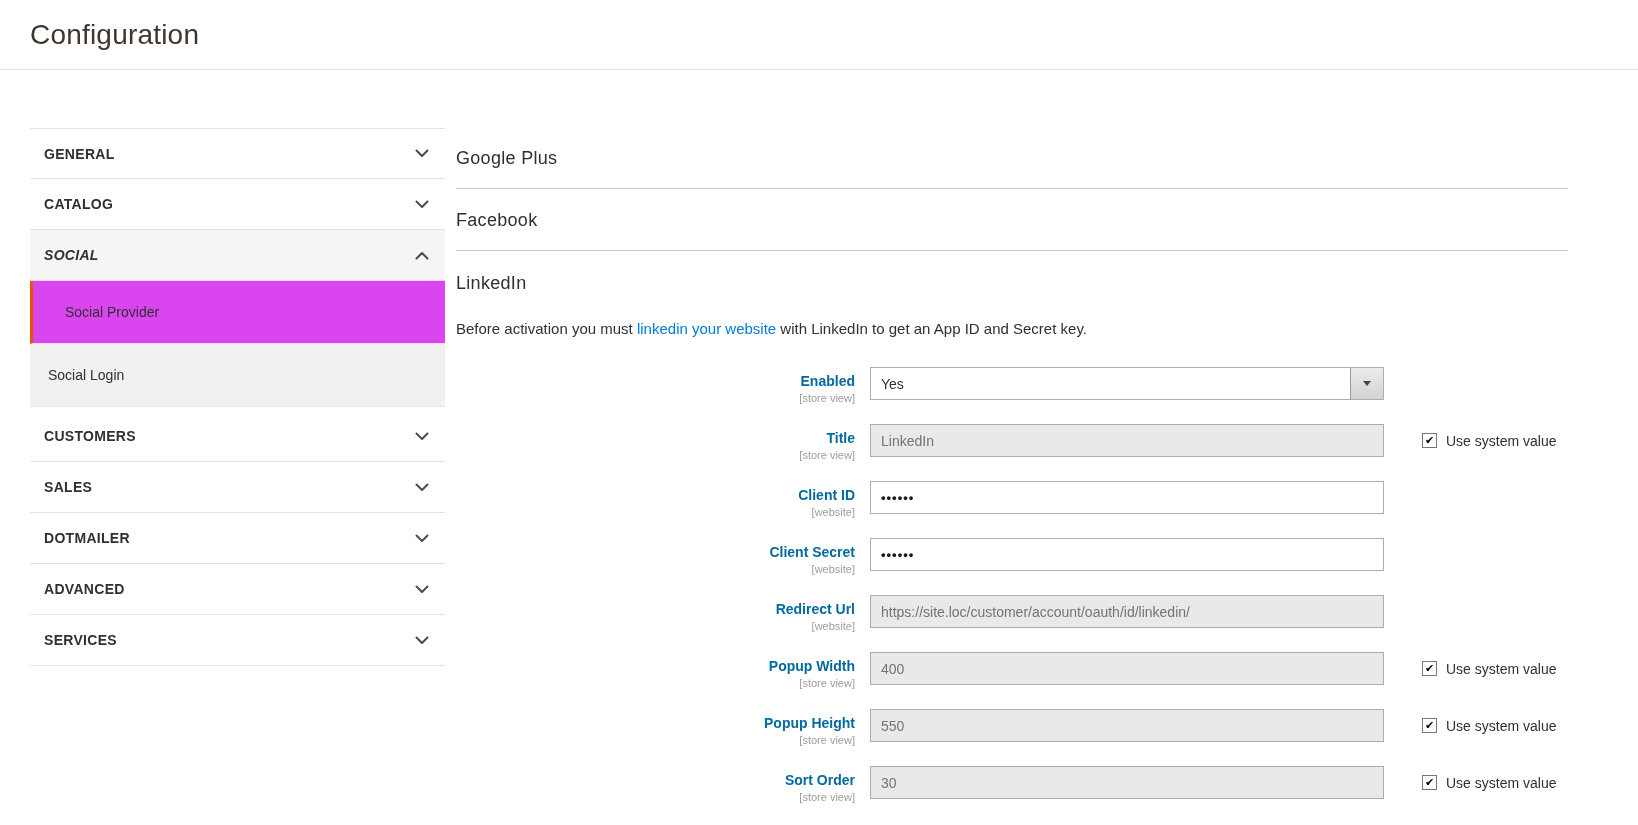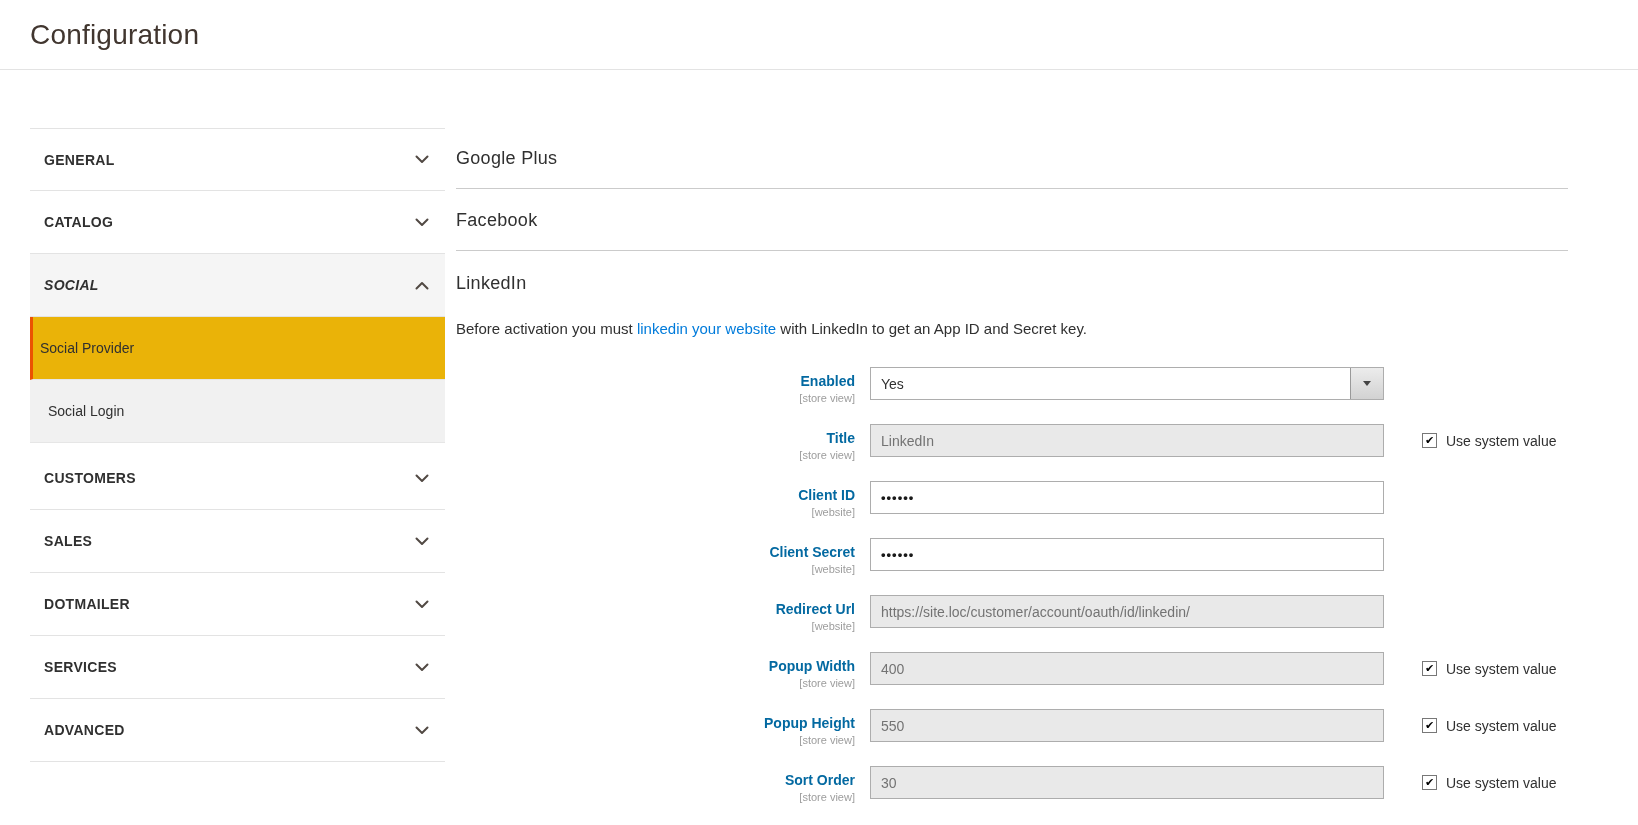--- a/index.html
+++ b/index.html
@@ -10,36 +10,36 @@
   }
   .page-header { height: 70px; border-bottom: 1px solid #e3e3e3; display: flex; align-items: center; padding: 0 30px; }
   .page-title { font-size: 28px; font-weight: 400; color: #41362f; letter-spacing: .2px; }
 
   .content { display: flex; padding-top: 58px; align-items: flex-start; }
 
   
   .sidebar { width: 415px; margin-left: 30px; flex: none; }
   .nav-section {
     display: flex; align-items: center; justify-content: space-between;
-    height: 63px; padding: 0 16px 0 14px; border-bottom: 1px solid #e3e3e3;
+    height: 51px; padding: 0 16px 0 14px; border-bottom: 1px solid #e3e3e3;
     cursor: pointer; background: #fff;
   }
   .sidebar > .nav-section:first-child { border-top: 1px solid #e3e3e3; }
   .nav-section.expanded { background: #f5f5f5; font-style: italic; }
   .nav-label { font-size: 14px; font-weight: 700; color: #303030; letter-spacing: .3px; }
   .chev { display: flex; align-items: center; }
   .chev svg { display: block; }
   .chev.up svg { transform: rotate(180deg); }
   .nav-subitems { margin-bottom: 4px; }
   .nav-subitem {
     display: flex; align-items: center; height: 63px; padding-left: 18px;
     font-size: 14px; color: #303030; background: #f1f1f1;
     border-bottom: 1px solid #e6e6e6; cursor: pointer;
   }
-  .nav-subitem.active { background: #eab308; border-left: 3px solid var(--accent, #eb5202); padding-left: 7px; }
+  .nav-subitem.active { background: #d946ef; border-left: 3px solid var(--accent, #eb5202); padding-left: 32px; }
 
   
   .main { flex: 1; margin-left: 11px; padding-right: 70px; }
   .collapsed-section { padding: 21px 0 19px; border-bottom: 1px solid #cbcbcb; cursor: pointer; }
   .main > .collapsed-section:first-child { padding-top: 20px; }
   .section-title { font-size: 18px; font-weight: 400; color: #303030; letter-spacing: .3px; }
   .linkedin-section { padding-top: 22px; }
   .linkedin-section .section-title { cursor: pointer; }
   .section-note { margin-top: 26px; font-size: 15px; color: #303030; }
   .section-note a { color: var(--link, #007bdb); text-decoration: none; cursor: pointer; }
@@ -136,29 +136,29 @@
       </div>
       <div class="nav-section">
         <span class="nav-label">DOTMAILER</span>
         <span class="chev">
           <svg width="14" height="9" viewBox="0 0 14 9">
             <path d="M1.5 1.5 L7 7 L12.5 1.5" fill="none" stroke="#514943" stroke-width="2" stroke-linecap="round" stroke-linejoin="round"></path>
           </svg>
         </span>
       </div>
       <div class="nav-section">
+        <span class="nav-label">ADVANCED</span>
+        <span class="chev">
+          <svg width="14" height="9" viewBox="0 0 14 9">
+            <path d="M1.5 1.5 L7 7 L12.5 1.5" fill="none" stroke="#514943" stroke-width="2" stroke-linecap="round" stroke-linejoin="round"></path>
+          </svg>
+        </span>
+      </div>
+      <div class="nav-section">
         <span class="nav-label">SERVICES</span>
-        <span class="chev">
-          <svg width="14" height="9" viewBox="0 0 14 9">
-            <path d="M1.5 1.5 L7 7 L12.5 1.5" fill="none" stroke="#514943" stroke-width="2" stroke-linecap="round" stroke-linejoin="round"></path>
-          </svg>
-        </span>
-      </div>
-      <div class="nav-section">
-        <span class="nav-label">ADVANCED</span>
         <span class="chev">
           <svg width="14" height="9" viewBox="0 0 14 9">
             <path d="M1.5 1.5 L7 7 L12.5 1.5" fill="none" stroke="#514943" stroke-width="2" stroke-linecap="round" stroke-linejoin="round"></path>
           </svg>
         </span>
       </div>
     </nav>
 
   <main class="main">
     <div class="collapsed-section">

